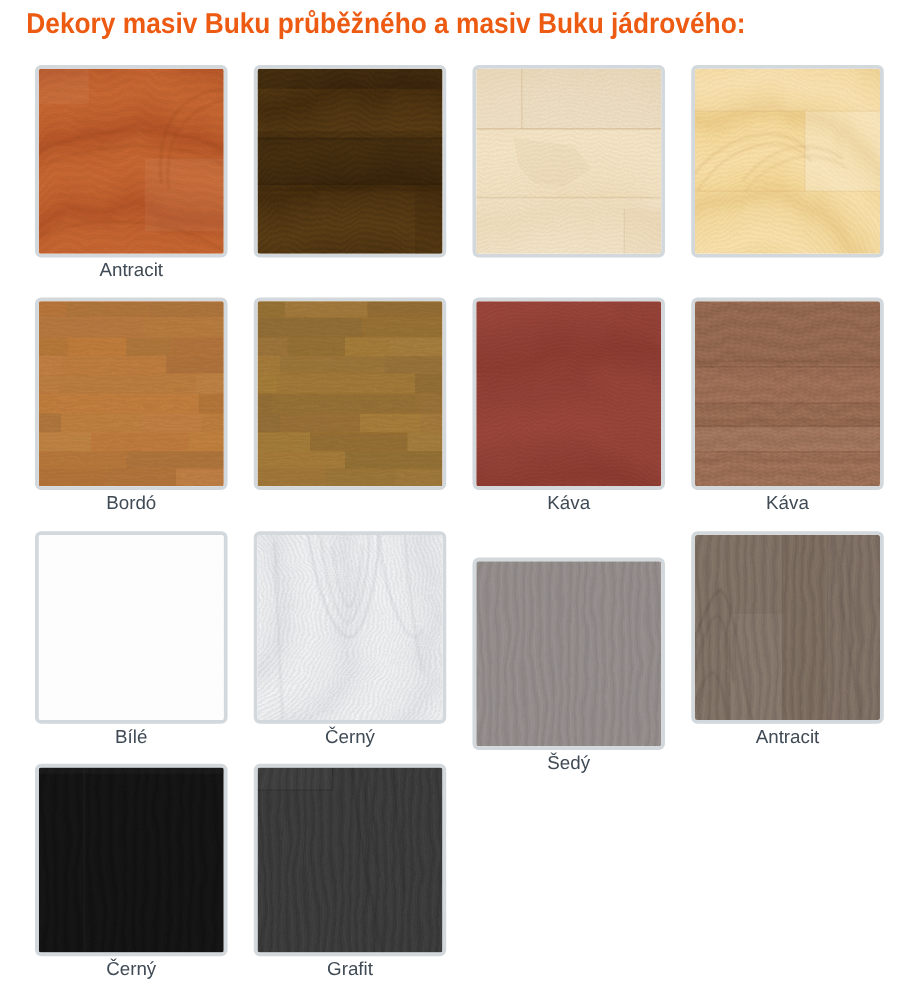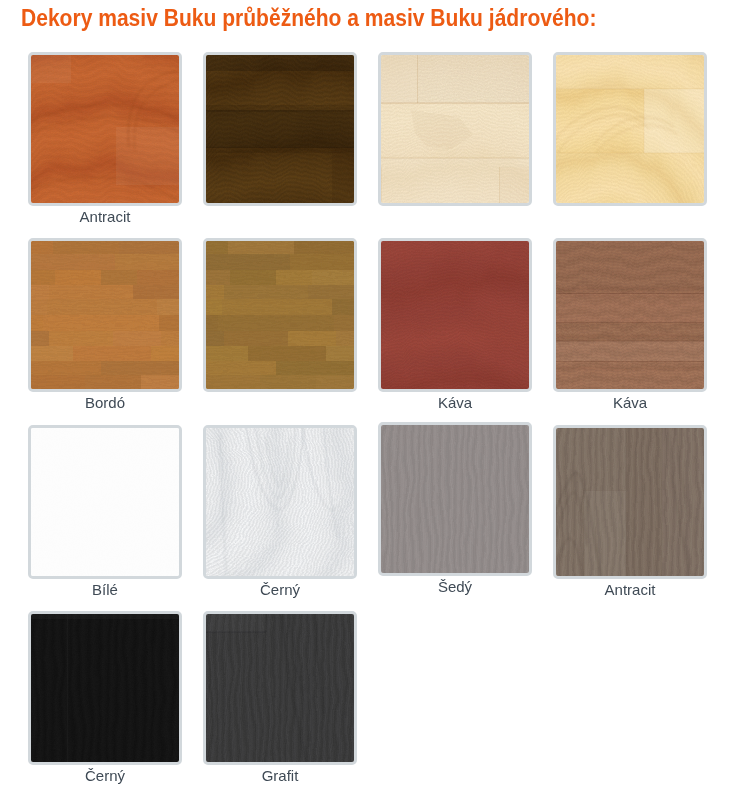--- a/index.html
+++ b/index.html
@@ -550,21 +550,21 @@
             <path d="M14 6 C 15 40, 17 80, 20 148" stroke-width="0.8"></path>
             <path d="M118 0 C 120 34, 124 70, 132 110" stroke-width="0.8"></path>
           </g>
           <rect x="0" y="0" width="148" height="148" filter="url(#fNoise)" opacity="0.34"></rect>
         </g>
       </svg>
     </div>
     <div class="cap">Černý</div>
   </div>
 
-  <div class="cell" style="left:378px;top:422px">
+  <div class="cell" style="left:378px;top:446px">
     <div class="tile">
       <svg viewBox="0 0 148 148" width="148" height="148">
         <g clip-path="url(#cpTile)">
           <rect x="-86" y="-86" width="320" height="320" fill="url(#gSedy)" filter="url(#fVStr)"></rect>
           <rect x="-86" y="-86" width="320" height="320" fill="url(#gSedyV)" filter="url(#fVStr2)"></rect>
           <rect x="0" y="0" width="148" height="148" filter="url(#fNoise)" opacity="0.22"></rect>
         </g>
       </svg>
     </div>
     <div class="cap">Šedý</div>

